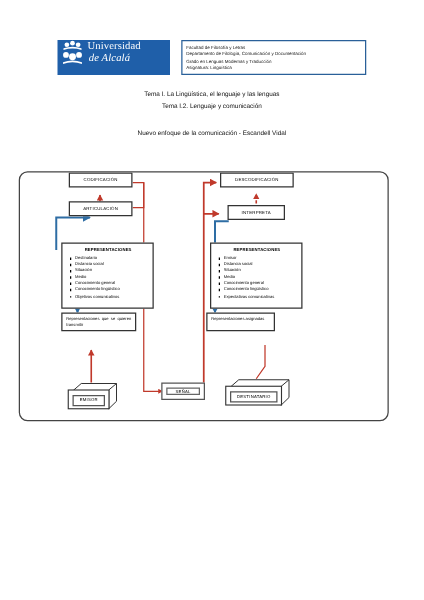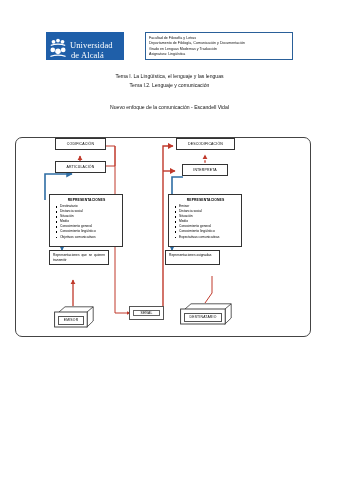--- a/index.html
+++ b/index.html
@@ -13,36 +13,36 @@
     position:relative;
   }
 
   
   #header {
     position:absolute; left:0; top:32px; width:339px; height:34px;
     display:flex; align-items:flex-start;
   }
   #logo {
     position:absolute; left:46px; top:0;
-    width:78px; height:28px;
+    width:90px; height:28px;
     background:#1f5fa9;
-    display:flex; align-items:flex-end; gap:3px;
+    display:flex; align-items:flex-start; gap:3px;
     padding-left:3px;
     overflow:hidden;
   }
   #logo .crest { width:18px; height:22px; flex:0 0 auto; }
   #logo .wordmark {
     color:#ffffff;
     font-family:"Liberation Serif", serif;
     font-size:8.5px;
     line-height:9.5px;
     letter-spacing:.1px;
   }
   #logo .wordmark span { display:block; white-space:nowrap; }
-  #logo .wordmark .l2 { padding-left:1px; }
+  #logo .wordmark .l2 { padding-left:1px;font-style:italic; }
 
   #facultyBox {
     position:absolute; left:145px; top:0;
     width:148px; height:28px;
     border:0.8px solid #2a6099;
     padding:2.5px 3px 0 3px;
   }
   #facultyBox div {
     font-size:3.6px;
     line-height:5.6px;

